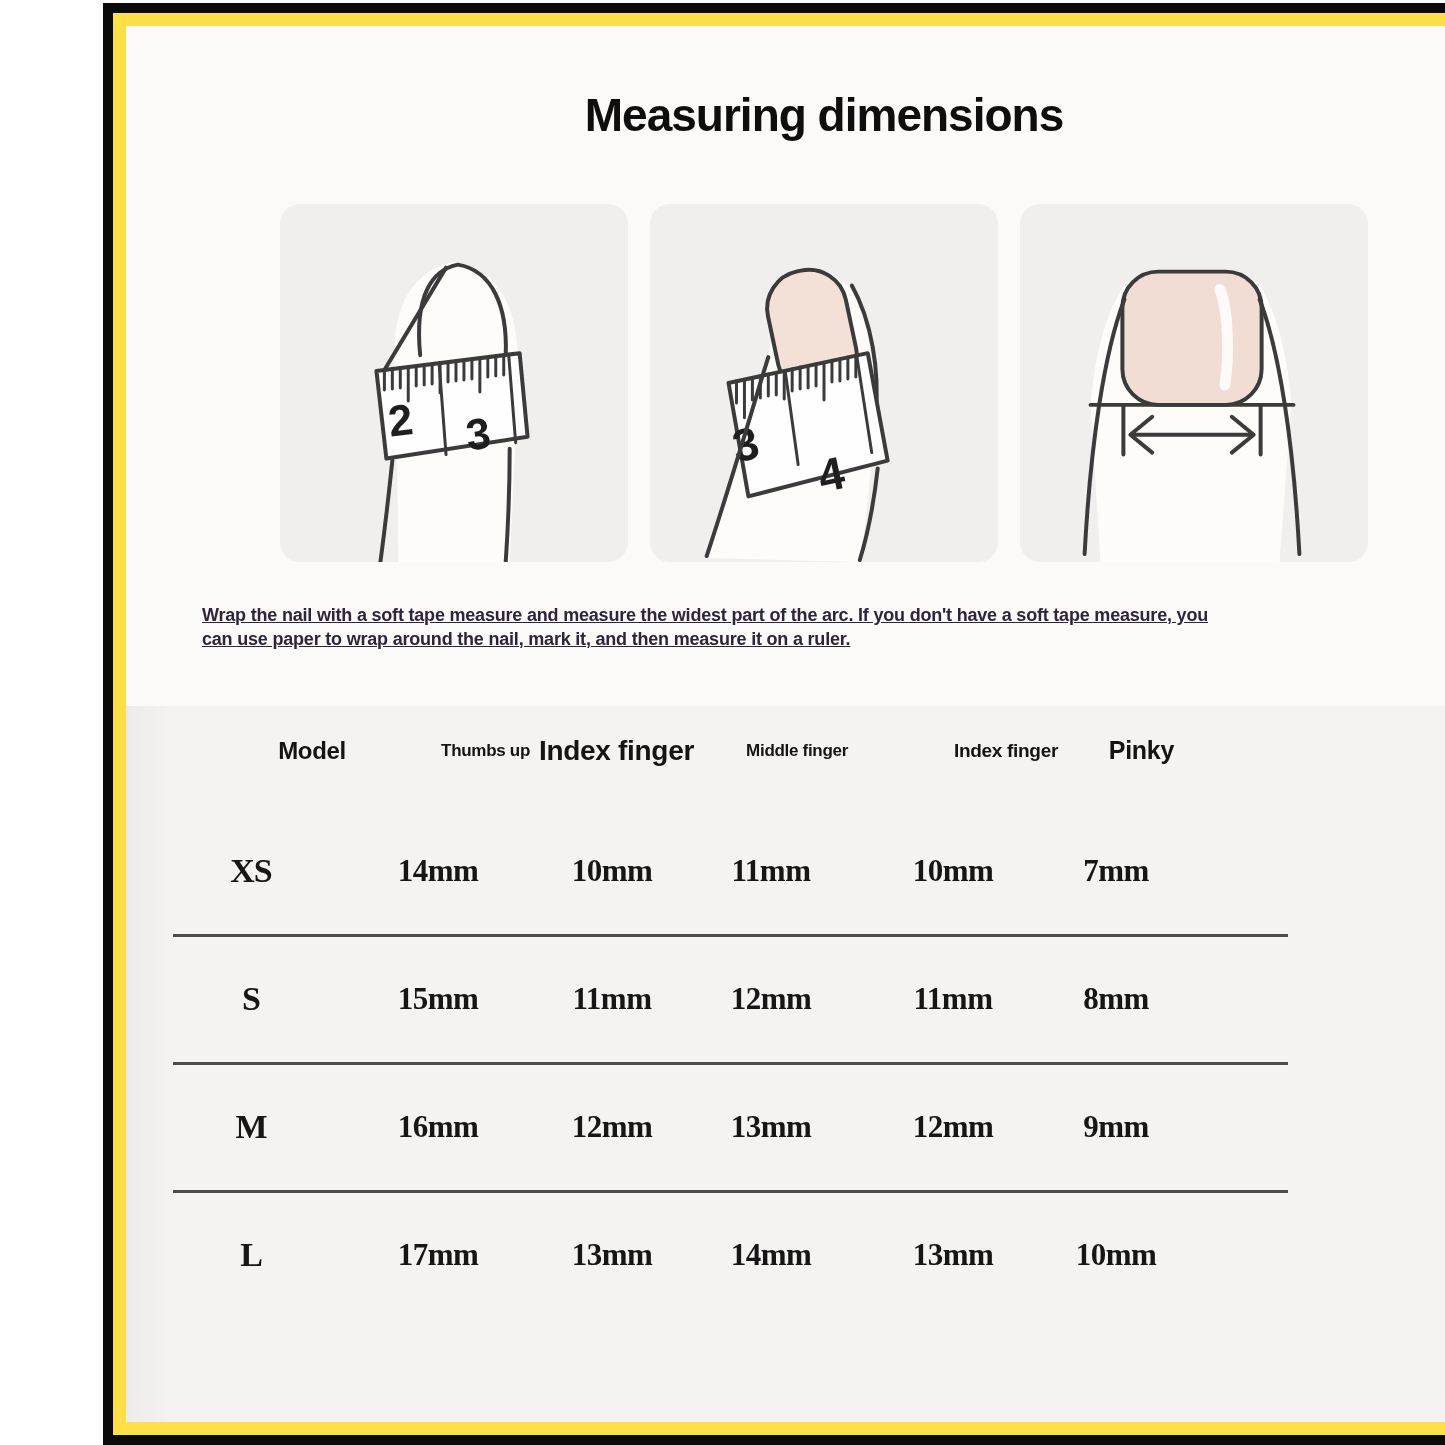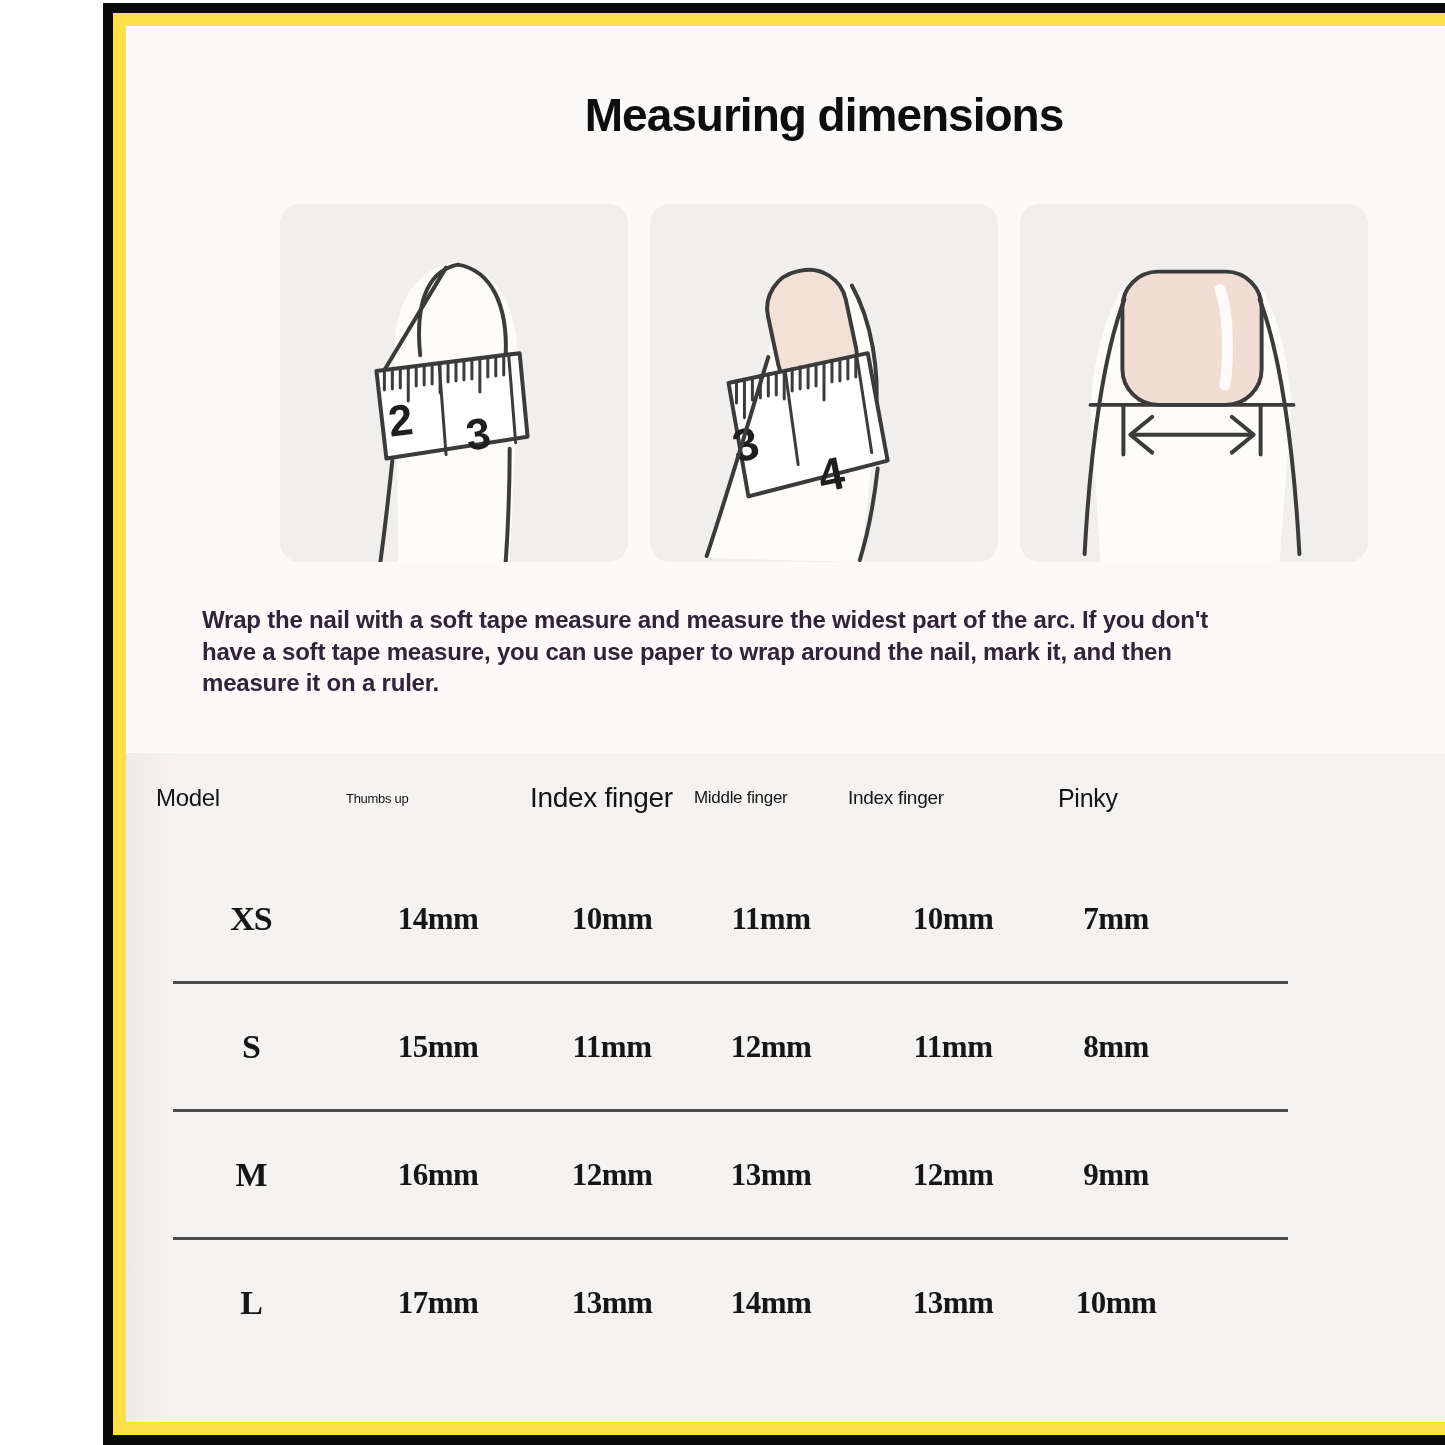--- a/index.html
+++ b/index.html
@@ -25,36 +25,36 @@
   }
 
   .panels { margin-top:62px; display:flex; justify-content:center; gap:22px; padding:0 36px; }
   .panel {
     width:348px; height:358px; background:#f0efed; border-radius:20px; overflow:hidden; flex:none;
   }
   .panel svg { width:100%; height:100%; display:block; }
 
   .instructions {
     margin:42px 0 0 76px; width:1024px;
-    font-size:24px; font-weight:bold; line-height:1.32; letter-spacing:-0.2px; color:#30243a;
+    font-size:18px; font-weight:bold; line-height:1.32; letter-spacing:-0.2px; color:#30243a;text-decoration:underline;
   }
 
   .table-section {
     margin-top:54px; flex:1 1 auto; background:#f4f3f1; padding-top:22px;
     background-image:linear-gradient(to right, #ecebe9 0px, rgba(244,243,241,0) 46px),
                      linear-gradient(to left, #eceae8 0px, rgba(244,243,241,0) 52px);
   }
   .grid-row {
     display:grid; grid-template-columns:190px 184px 164px 154px 210px 116px;
     padding-left:30px; align-items:center;
   }
   .thead { height:46px; }
-  .th { text-align:left; font-weight:normal; color:#141414; letter-spacing:-0.3px; }
+  .th { text-align:right; font-weight:bold; color:#141414; letter-spacing:-0.3px; }
   .th.c0 { font-size:24px; }
-  .th.c1 { font-size:13px; }
+  .th.c1 { font-size:17px; }
   .th.c2 { font-size:28px; }
   .th.c3 { font-size:17px; }
   .th.c4 { font-size:19px; }
   .th.c5 { font-size:25px; }
 
   .trow { height:125px;font-family:Liberation Serif, serif; }
   .trow.first { margin-top:35px; }
   .td { text-align:center; font-size:31px; font-weight:bold; color:#161616; letter-spacing:-0.5px; }
   .td.model { font-size:34px; letter-spacing:-1px; }
 

